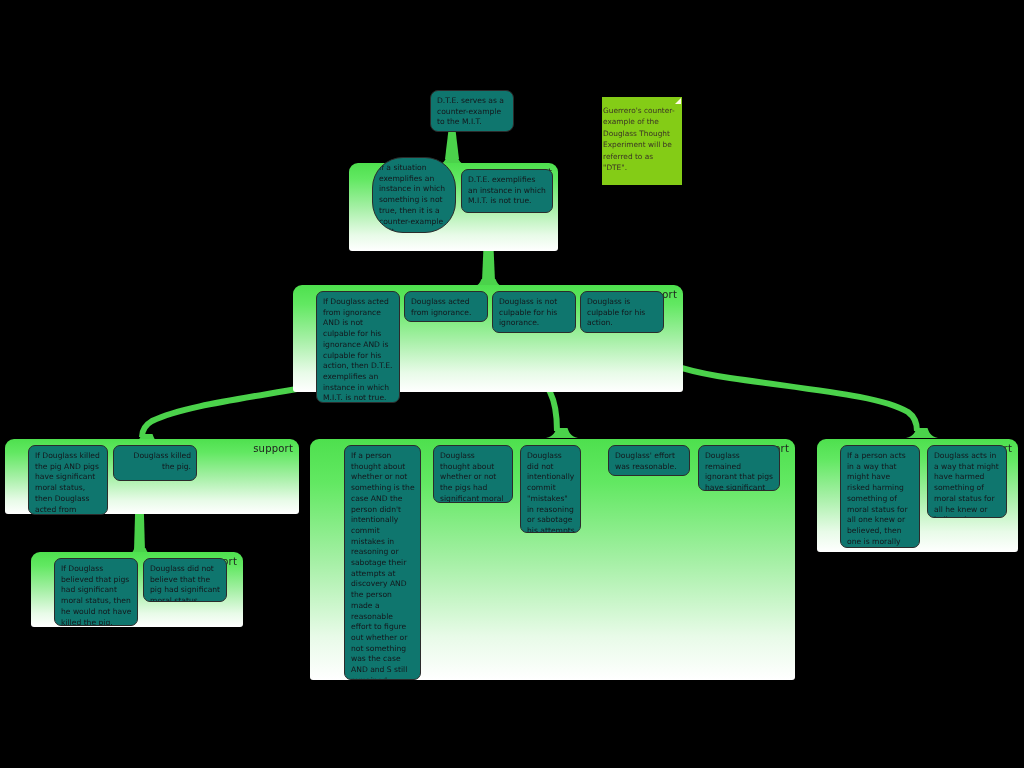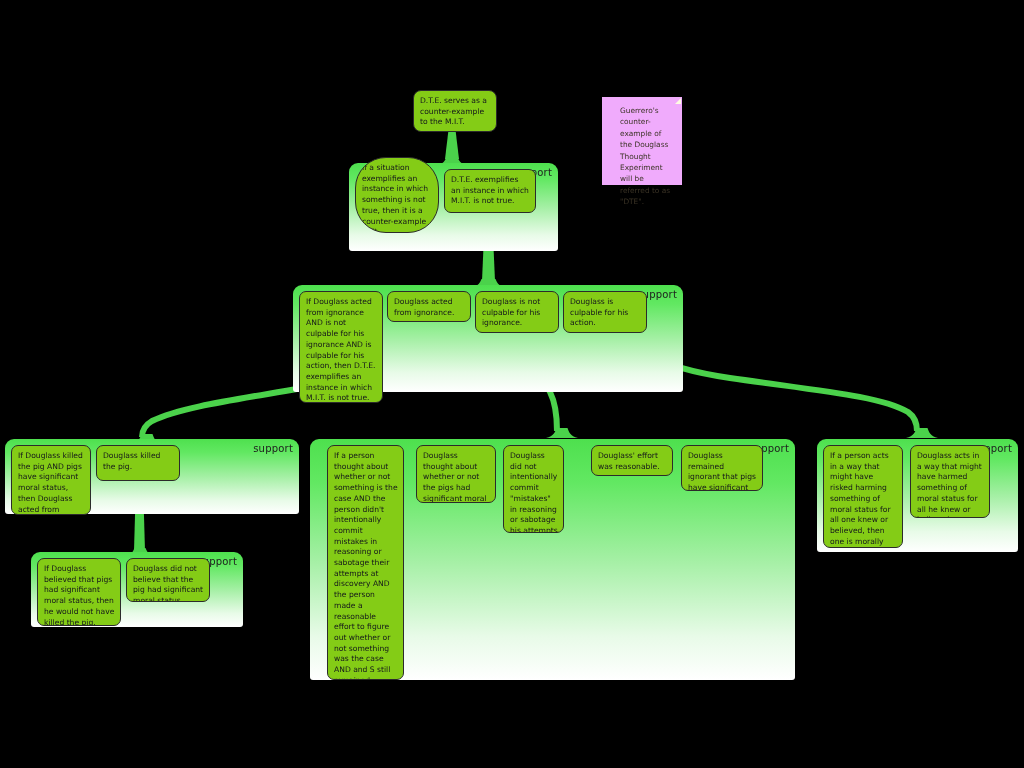--- a/index.html
+++ b/index.html
@@ -19,37 +19,38 @@
     box-sizing:border-box;
   }
   .cluster-label{
     position:absolute;top:4px;right:6px;
     font-size:10px;color:#1d1d1d;letter-spacing:0.2px;
     font-family:"DejaVu Sans", sans-serif;
   }
 
   
   .node{
-    position:absolute;background:#84cc16;
+    position:absolute;background:#0f766e;
     border:1.3px solid #2b2b2b;border-radius:7px;
     box-sizing:border-box;
     padding:5px 5px 4px 6px;
     font-size:7.6px;line-height:10.7px;color:#14171c;
     font-family:"DejaVu Sans", sans-serif;
     overflow:hidden;
+    margin-left:17px;
   }
   .node.root{border-radius:8px;}
 
   
   .sticky{
     position:absolute;
-    background:#f0abfc;
+    background:#84cc16;
     box-shadow:0 0 0 0 rgba(0,0,0,0);
     box-sizing:border-box;
-    padding:8px 7px 6px 18px;
+    padding:8px 7px 6px 1px;
     font-size:7.4px;line-height:11.4px;color:#3b3325;
     font-family:"DejaVu Sans", sans-serif;
   }
   .sticky .foldmark{
     position:absolute;top:1px;right:1px;width:0;height:0;
     border-left:6px solid transparent;border-bottom:6px solid #fdfbe2;
   }
 </style>
 </head>
 <body>
@@ -113,21 +114,21 @@
   <div class="node" style="left:475px;top:291px;width:84px;height:42px;">
     <span>Douglass is not culpable for his ignorance.</span>
   </div>
 
   <div class="cluster" style="left:5px;top:439px;width:294px;height:75px;">
     <span class="cluster-label">support</span>
   </div>
   <div class="node" style="left:11px;top:445px;width:80px;height:70px;">
     <span>If Douglass killed the pig AND pigs have significant moral status, then Douglass acted from ignorance.</span>
   </div>
-  <div class="node" style="left:96px;top:445px;width:84px;height:36px;">
+  <div class="node" style="left:96px;top:445px;width:84px;height:36px;text-align:right;">
     <span>Douglass killed the pig.</span>
   </div>
 
   <div class="cluster" style="left:31px;top:552px;width:212px;height:75px;">
     <span class="cluster-label">support</span>
   </div>
   <div class="node" style="left:37px;top:558px;width:84px;height:68px;">
     <span>If Douglass believed that pigs had significant moral status, then he would not have killed the pig.</span>
   </div>
   <div class="node" style="left:126px;top:558px;width:84px;height:44px;">

